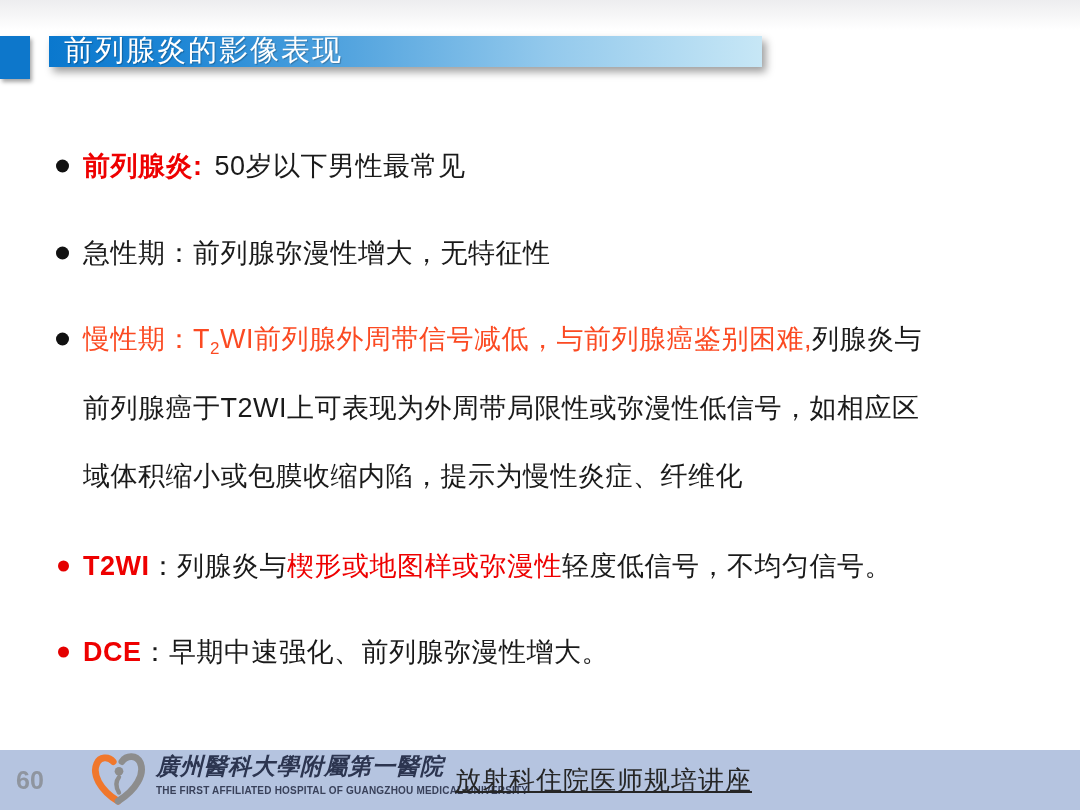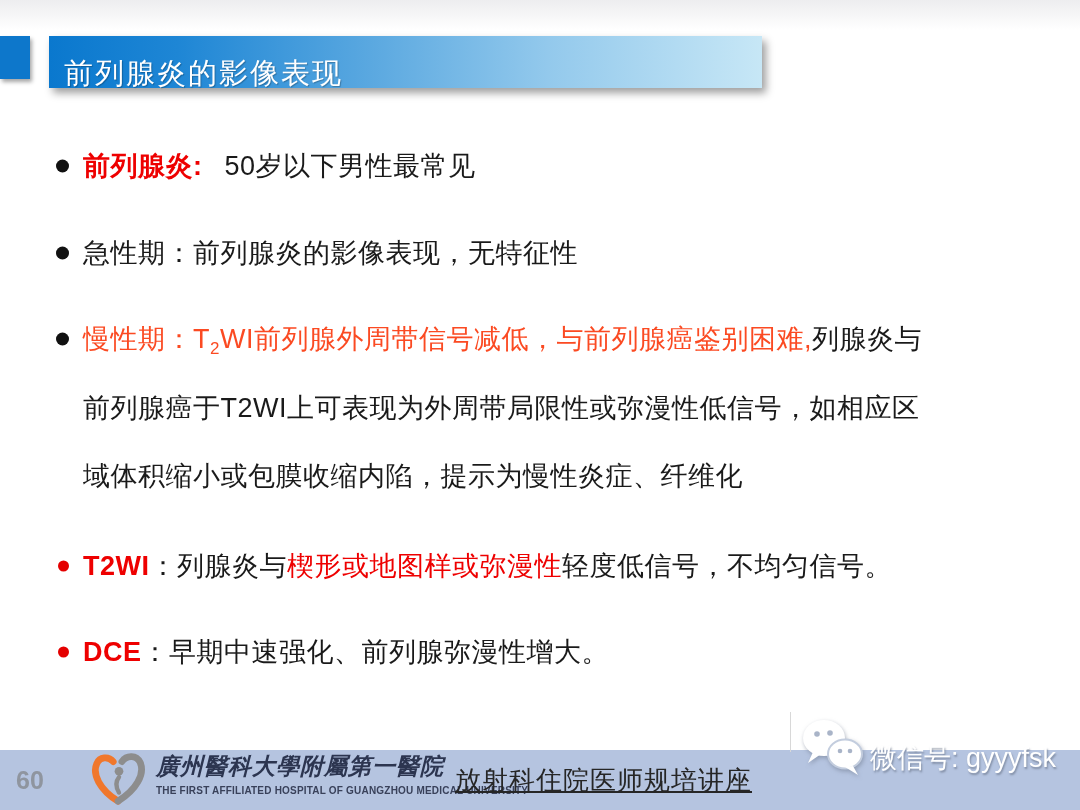--- a/index.html
+++ b/index.html
@@ -12,24 +12,24 @@
     font-family:"Liberation Sans","DejaVu Sans",sans-serif;
   }
 
   
   .accent-square{
     position:absolute;left:0;top:36px;width:30px;height:43px;
     background:#0d77cb;
     box-shadow:2px 3px 4px rgba(0,0,0,.35);
   }
   .title-bar{
-    position:absolute;left:49px;top:36px;width:713px;height:52px;
+    position:absolute;left:49px;top:36px;width:713px;height:31px;
     background:linear-gradient(90deg,#0a78ce 0%,#1e86d5 18%,#5aa8e0 45%,#93c9ec 70%,#c7e7f6 100%);
     box-shadow:4px 5px 8px rgba(0,0,0,.38);
-    display:flex;align-items:flex-end;
+    display:flex;align-items:flex-start;
   }
   .title-text{
     color:#ffffff;font-size:29px;line-height:1;
     font-family:"Liberation Serif","DejaVu Serif",serif;
     padding-left:15px;letter-spacing:2px;
     text-shadow:1px 1px 1px rgba(0,0,0,.25);
   }
 
   
   .line{
@@ -40,21 +40,21 @@
     position:absolute;top:50%;transform:translateY(-50%);
     border-radius:50%;display:block;
   }
   .dot.black{left:-27px;width:13px;height:13px;background:#111;}
   .dot.red{left:-25px;width:11px;height:11px;background:#e40000;}
   .seg{display:inline;}
   .red-bold{color:#ee0000;font-weight:bold;}
   .orange-red{color:#fb4a22;}
   .red-plain{color:#ee0000;font-family:Liberation Mono, monospace;}
   .black{color:#1a1a1a;}
-  .gap-after{margin-right:14px;}
+  .gap-after{margin-right:4px;}
   sub.t2{font-size:17px;vertical-align:-6px;line-height:0;}
 
   
   .footer-band{
     position:absolute;left:0;top:750px;width:1080px;height:60px;
     background:#b5c4e0;
   }
   .page-num{
     position:absolute;left:16px;top:750px;height:60px;line-height:60px;
     font-size:25px;font-weight:bold;color:#8f959f;
@@ -101,21 +101,21 @@
   </div>
 
   <div class="line" style="top:146px">
     <span class="dot black"></span>
     <span class="seg red-bold gap-after">前列腺炎:</span>
     <span class="seg black">50岁以下男性最常见</span>
   </div>
 
   <div class="line" style="top:233px">
     <span class="dot black"></span>
-    <span class="seg black">急性期：前列腺炎的影像表现，无特征性</span>
+    <span class="seg black">急性期：前列腺弥漫性增大，无特征性</span>
   </div>
 
   <div class="line" style="top:319px">
     <span class="dot black"></span>
     <span class="seg orange-red">慢性期：T</span><sub class="t2 orange-red">2</sub><span class="seg orange-red">WI前列腺外周带信号减低，与前列腺癌鉴别困难,</span><span class="seg black">列腺炎与</span>
   </div>
   <div class="line" style="top:388px">
     <span class="seg black">前列腺癌于T2WI上可表现为外周带局限性或弥漫性低信号，如相应区</span>
   </div>
   <div class="line" style="top:456px">
@@ -144,28 +144,14 @@
       <path d="M30 27 C26 32 27 38 30 43" fill="none" stroke="#8d8d8d" stroke-width="4.5" stroke-linecap="round"></path>
     </svg>
     <div class="hosp-names">
       <div class="hosp-cn">廣州醫科大學附屬第一醫院</div>
       <span class="hosp-en">THE FIRST AFFILIATED HOSPITAL OF GUANGZHOU MEDICAL UNIVERSITY</span>
     </div>
   </div>
 
   <span class="lecture-title">放射科住院医师规培讲座</span>
 
-  <div class="wechat-badge">
-    <span class="badge-edge"></span>
-    <svg class="wechat-icon" width="66" height="62" viewBox="0 0 66 62">
-      <ellipse cx="24" cy="22" rx="21" ry="18" fill="#ffffff"></ellipse>
-      <path d="M13 36 L8 47 L21 38 Z" fill="#ffffff"></path>
-      <circle cx="17" cy="18" r="2.8" fill="#a9b4c8"></circle>
-      <circle cx="30" cy="17" r="2.8" fill="#a9b4c8"></circle>
-      <ellipse cx="45" cy="38" rx="17" ry="14.5" fill="#ffffff" stroke="#c3cdde" stroke-width="2"></ellipse>
-      <path d="M53 50 L58 59 L45 51 Z" fill="#ffffff"></path>
-      <circle cx="40" cy="35" r="2.3" fill="#a9b4c8"></circle>
-      <circle cx="50" cy="35" r="2.3" fill="#a9b4c8"></circle>
-    </svg>
-    <span class="wechat-text">微信号: gyyyfsk</span>
-  </div>
 
 </div>
 
 </body></html>

